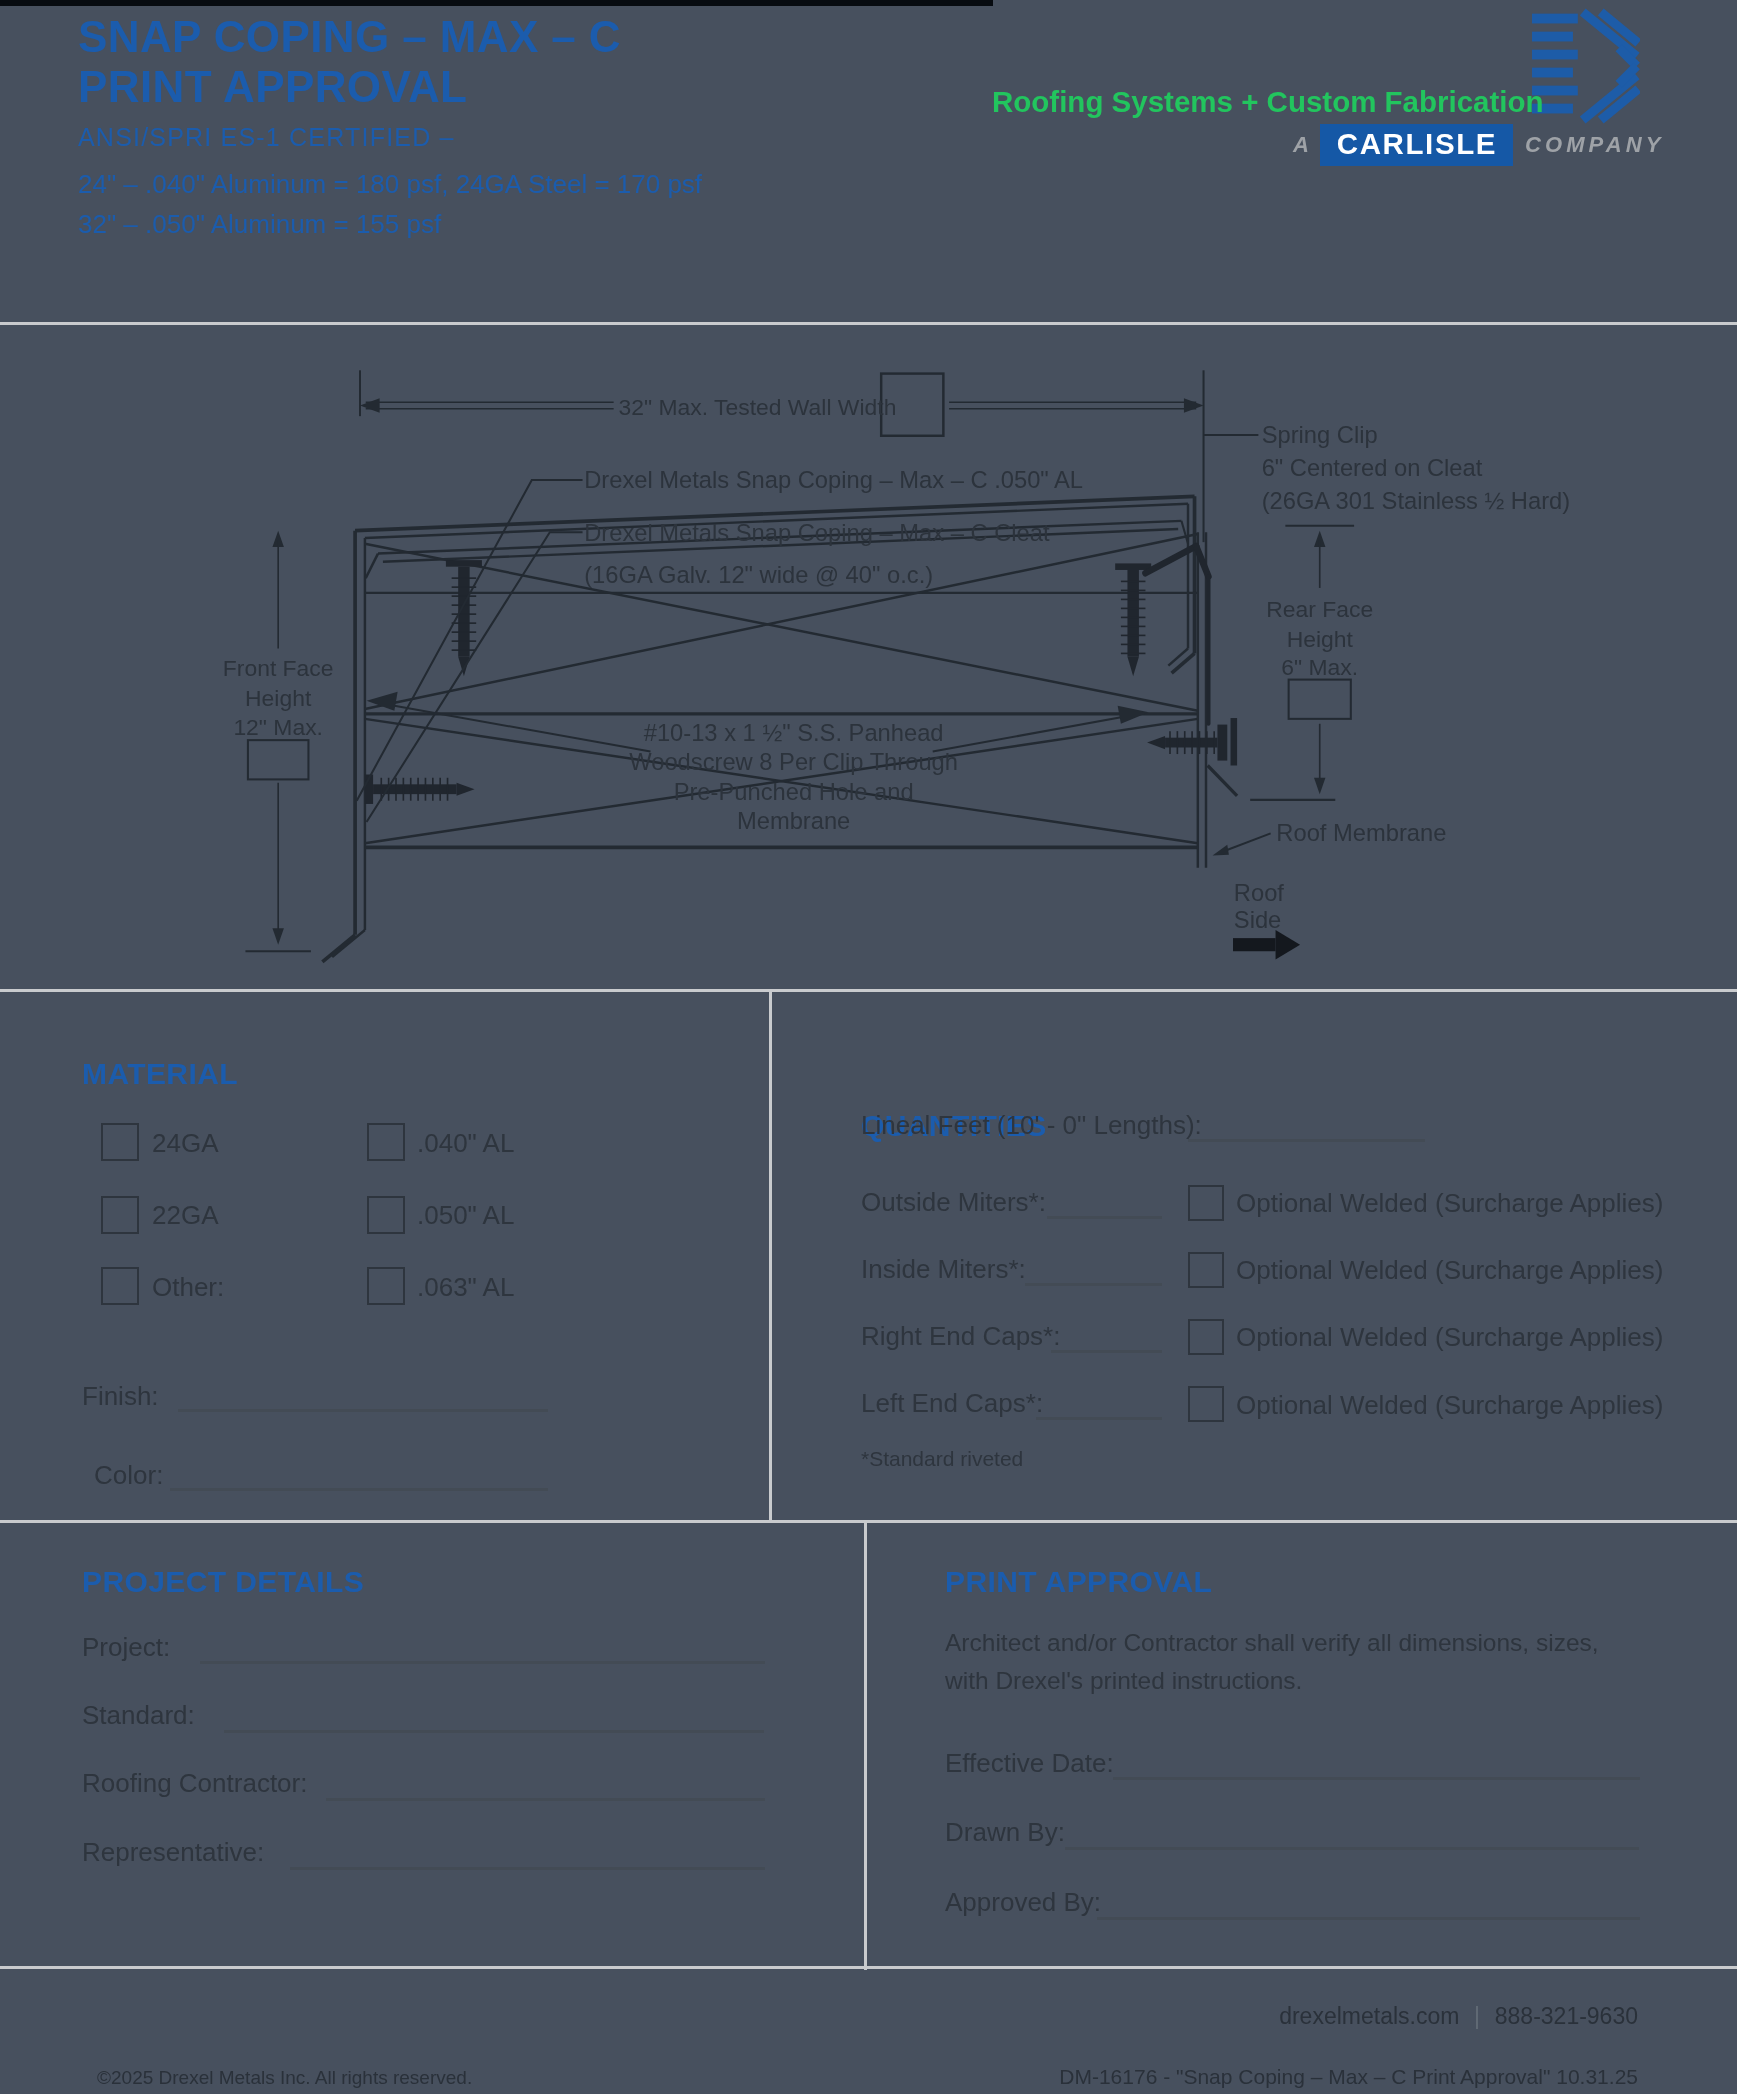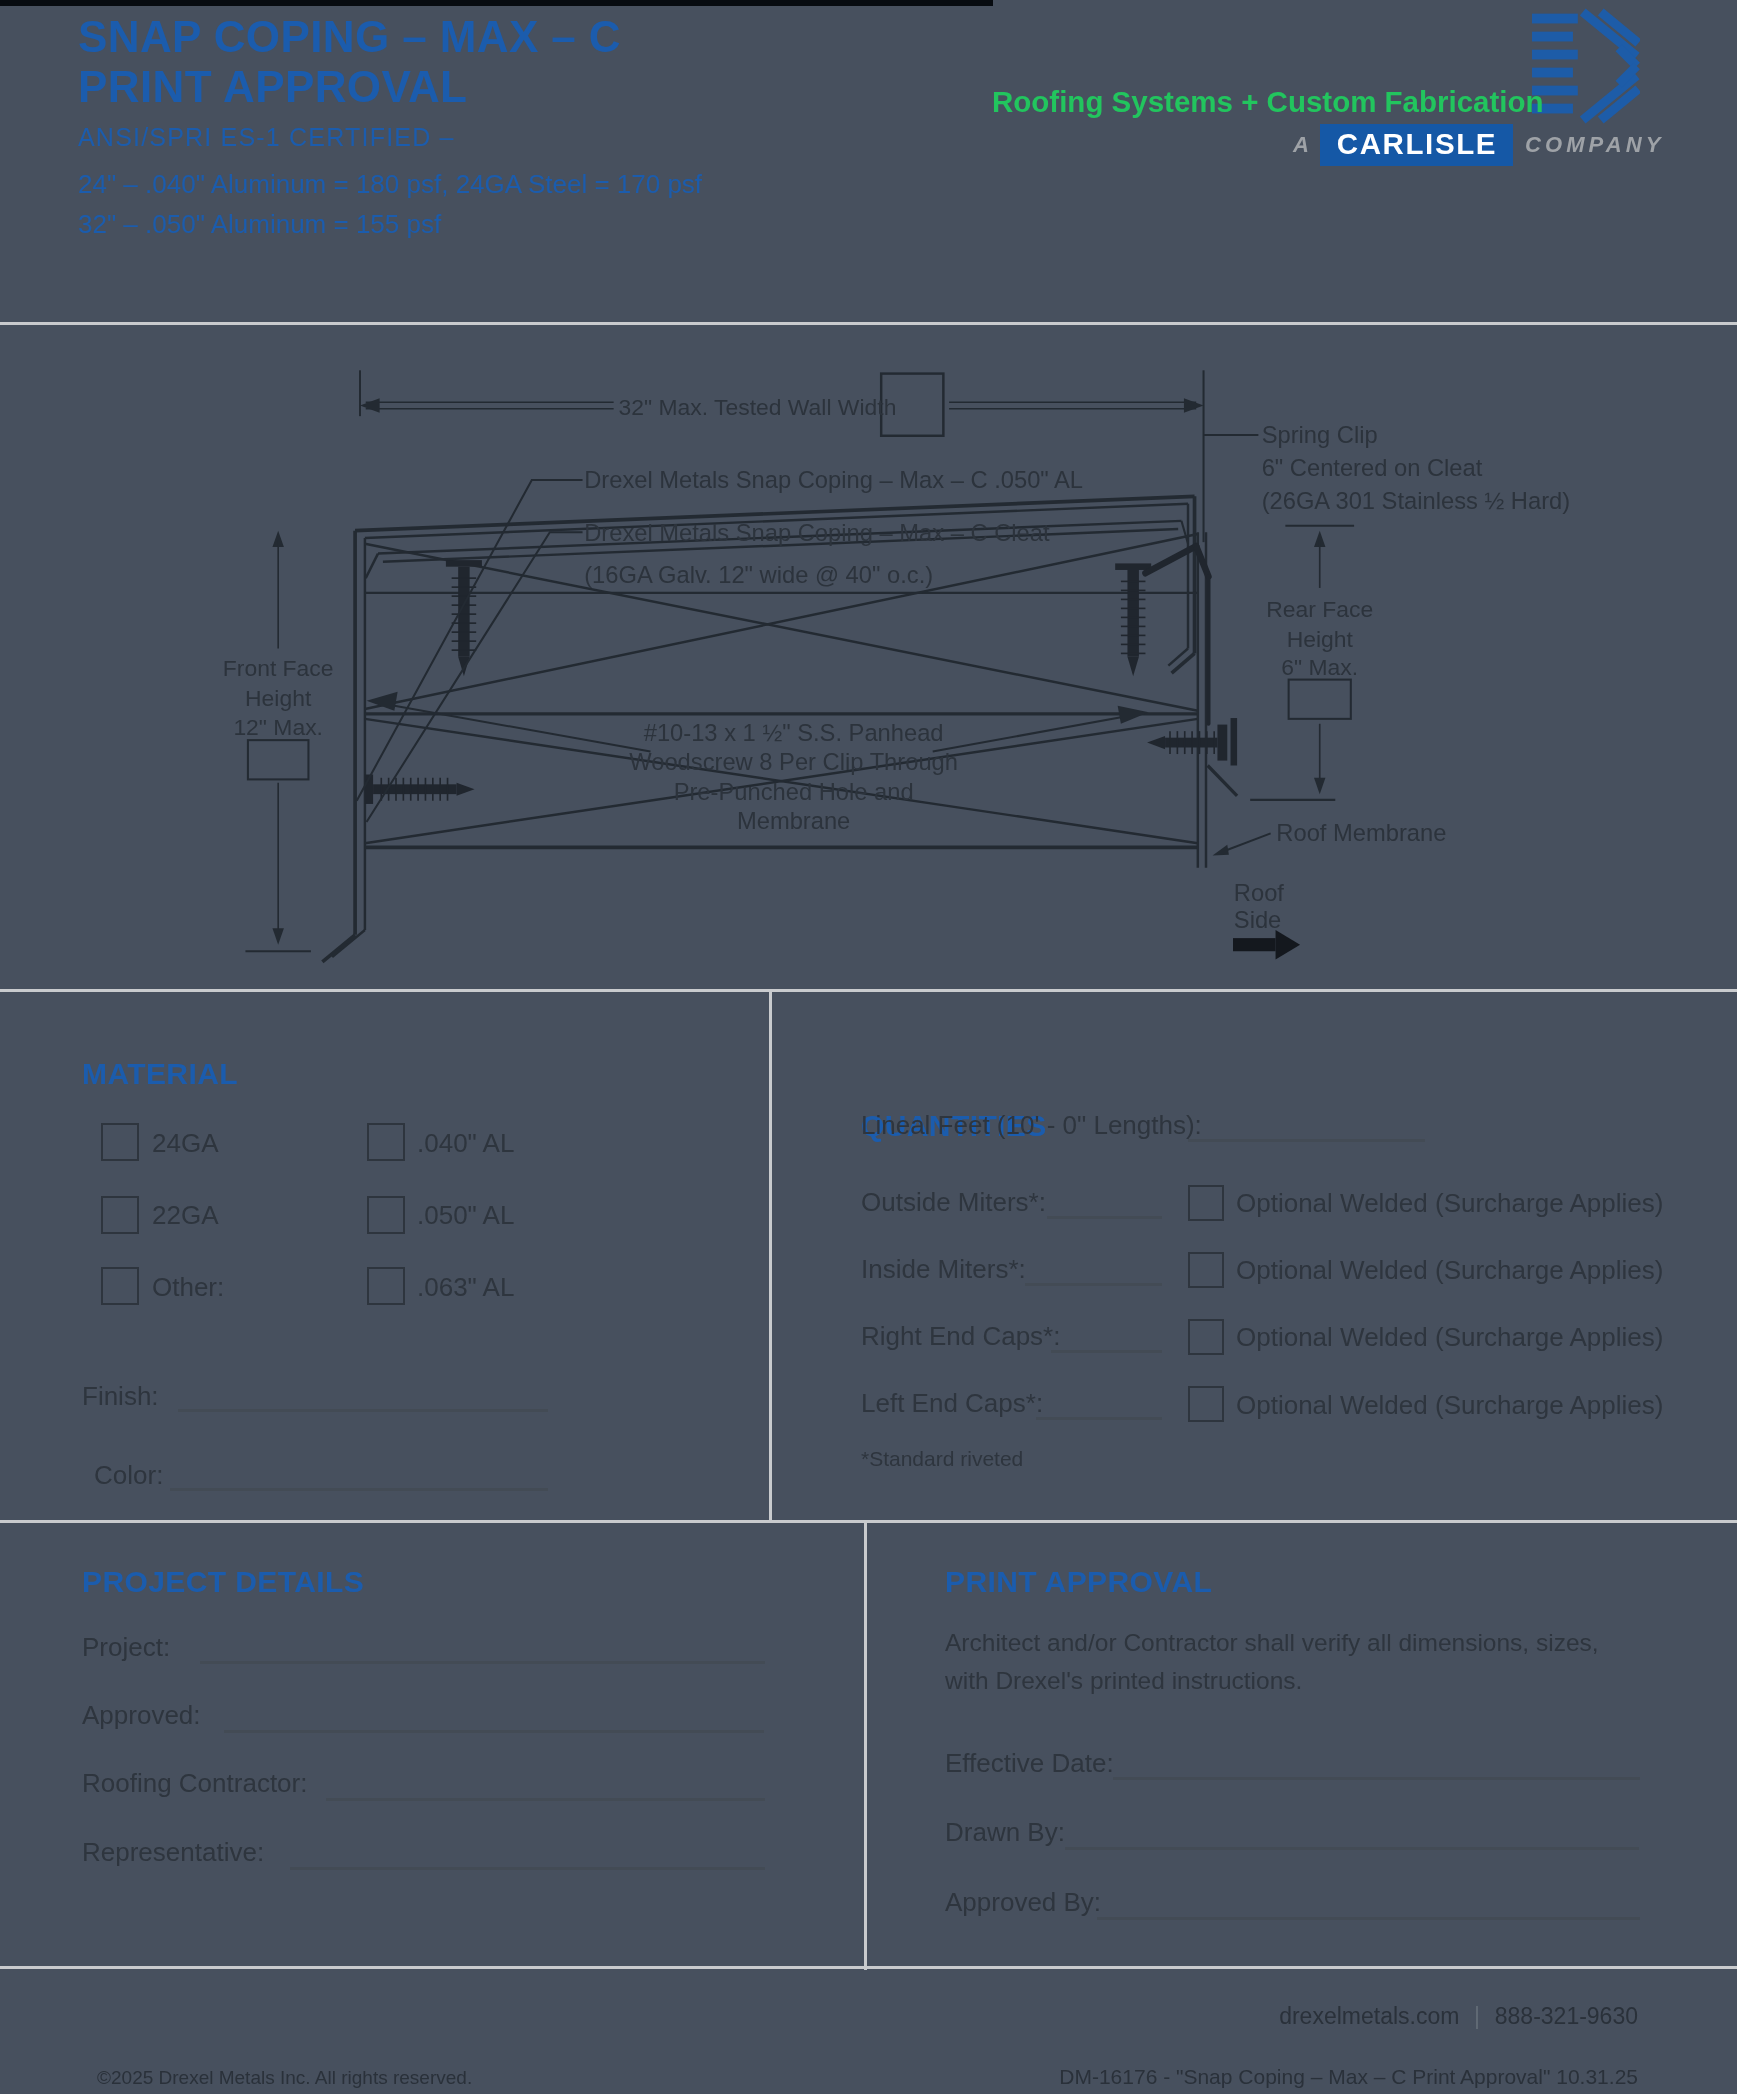--- a/index.html
+++ b/index.html
@@ -297,21 +297,21 @@
   <div class="form-label" style="left:861px;top:1388px;">Left End Caps*:</div>
   <div class="wline" style="left:1036px;top:1417px;width:126px;"></div>
   <div class="checkbox cb-sm" style="left:1188px;top:1386px;"></div>
   <div class="opt-label" style="left:1236px;top:1390px;">Optional Welded (Surcharge Applies)</div>
 
   <div class="small-note" style="left:861px;top:1447px;">*Standard riveted</div>
 
   <div class="sec-head" style="left:82px;top:1565px;">PROJECT DETAILS</div>
   <div class="form-label" style="left:82px;top:1632px;">Project:</div>
   <div class="wline" style="left:200px;top:1661px;width:565px;"></div>
-  <div class="form-label" style="left:82px;top:1700px;">Approved:</div>
+  <div class="form-label" style="left:82px;top:1700px;">Standard:</div>
   <div class="wline" style="left:224px;top:1730px;width:540px;"></div>
   <div class="form-label" style="left:82px;top:1768px;">Roofing Contractor:</div>
   <div class="wline" style="left:326px;top:1798px;width:439px;"></div>
   <div class="form-label" style="left:82px;top:1837px;">Representative:</div>
   <div class="wline" style="left:290px;top:1867px;width:475px;"></div>
 
   <div class="sec-head" style="left:945px;top:1565px;">PRINT APPROVAL</div>
   <div class="abs" style="left:945px;top:1624px;">
     <div class="para-line">Architect and/or Contractor shall verify all dimensions, sizes,</div>
     <div class="para-line">with Drexel's printed instructions.</div>

